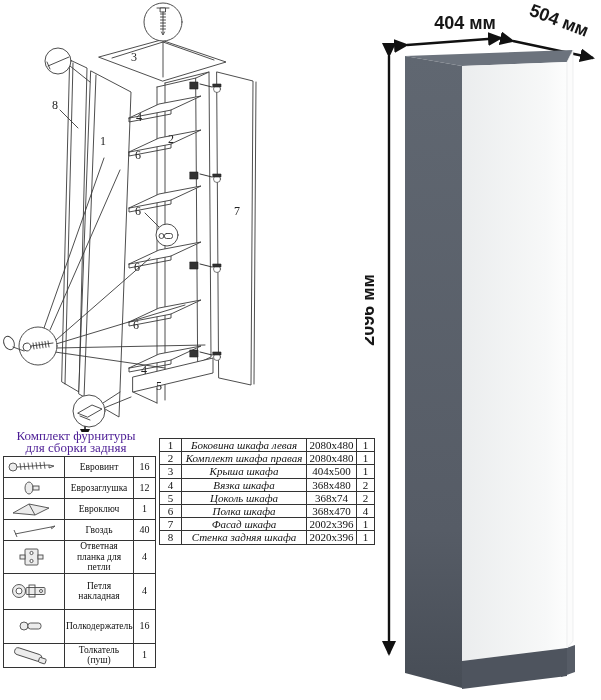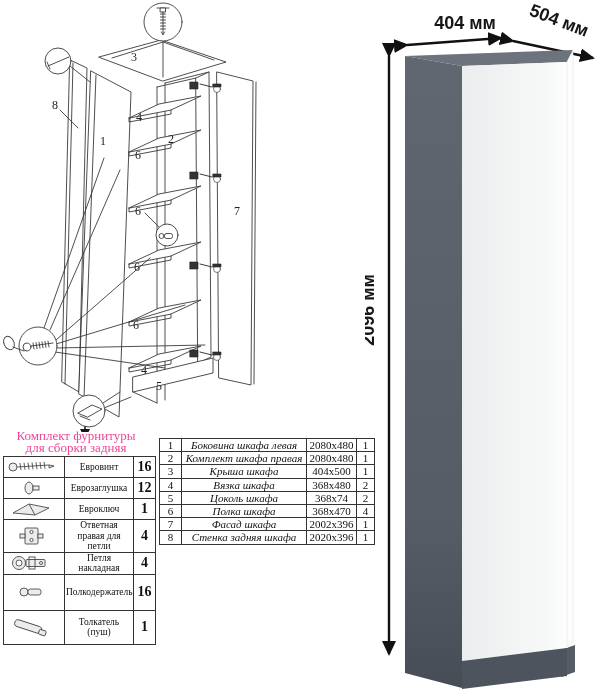--- a/index.html
+++ b/index.html
@@ -3,30 +3,30 @@
 <meta charset="utf-8">
 <style>
   html,body{margin:0;padding:0;background:#ffffff;}
   .canvas{position:relative;width:601px;height:700px;background:#fff;overflow:hidden;
           font-family:"Liberation Serif",serif;color:#111;}
   svg{display:block;}
   .abs{position:absolute;}
 
   
   .hw-title{position:absolute;left:2px;top:430px;width:148px;text-align:center;
-            font-size:13px;line-height:12px;color:#ec4899;}
+            font-size:13px;line-height:12px;color:#4c1d95;}
 
   
   table{border-collapse:collapse;}
   .hw-table{position:absolute;left:3px;top:456px;width:151px;font-size:9.5px;line-height:10.5px;
             table-layout:fixed;}
   .hw-table td{border:1px solid #333;text-align:center;vertical-align:middle;padding:0 1px;}
   .hw-table .c-icon{width:58px;}
   .hw-table .c-name{width:66px;}
-  .hw-table .c-qty{width:19px;font-size:14px;font-weight:bold;}
+  .hw-table .c-qty{width:19px;font-size:10px;}
   .hw-table tr:nth-child(-n+5){height:20px;}
   .hw-table tr:nth-child(6){height:36px;}
   .hw-table tr:nth-child(7){height:34px;}
   .hw-table tr:nth-child(8){height:24px;}
   .hw-table tr:nth-child(9){height:20px;margin-top:42px;}
   .hw-table tr:nth-child(10){height:27px;}
 
   
   .parts-table{position:absolute;left:159px;top:438px;font-size:11px;line-height:12px;table-layout:fixed;}
   .parts-table td{border:1px solid #333;text-align:center;vertical-align:middle;padding:0 1px;height:12.2px;}
@@ -249,28 +249,39 @@
               <polygon points="8,14 24,5 44,9 30,16"></polygon>
               <line x1="24" y1="5" x2="30" y2="16"></line>
             </svg>
           </td>
           <td class="c-name">Евроключ</td>
           <td class="c-qty">1</td>
         </tr>
         <tr>
           <td class="c-icon">
             <svg width="54" height="20" viewBox="0 0 54 20" stroke="#4a4a4a" fill="#ececec" stroke-width="0.9">
+              <line x1="10" y1="14" x2="46" y2="7"></line>
+              <line x1="9" y1="10" x2="12" y2="17"></line>
+              <path d="M46,7 l4,-1 -3.3,2.7 z"></path>
+            </svg>
+          </td>
+          <td class="c-name">Гвоздь</td>
+          <td class="c-qty">40</td>
+        </tr>
+        <tr>
+          <td class="c-icon">
+            <svg width="54" height="20" viewBox="0 0 54 20" stroke="#4a4a4a" fill="#ececec" stroke-width="0.9">
               <rect x="20" y="2" width="13" height="16" rx="1"></rect>
               <circle cx="26.5" cy="6" r="1.6" fill="#fff"></circle>
               <circle cx="26.5" cy="14" r="1.6" fill="#fff"></circle>
               <rect x="15" y="8" width="5" height="4"></rect>
               <rect x="33" y="8" width="5" height="4"></rect>
             </svg>
           </td>
-          <td class="c-name">Ответная правая для петли</td>
+          <td class="c-name">Ответная планка для петли</td>
           <td class="c-qty">4</td>
         </tr>
         <tr>
           <td class="c-icon">
             <svg width="54" height="20" viewBox="0 0 54 20" stroke="#4a4a4a" fill="#ececec" stroke-width="0.9">
               <circle cx="14" cy="10" r="6.5"></circle>
               <circle cx="14" cy="10" r="3" fill="#fff"></circle>
               <rect x="21" y="6.5" width="19" height="7" rx="1"></rect>
               <circle cx="36" cy="10" r="1.5" fill="#fff"></circle>
               <rect x="24" y="4" width="6" height="12" fill="none"></rect>

